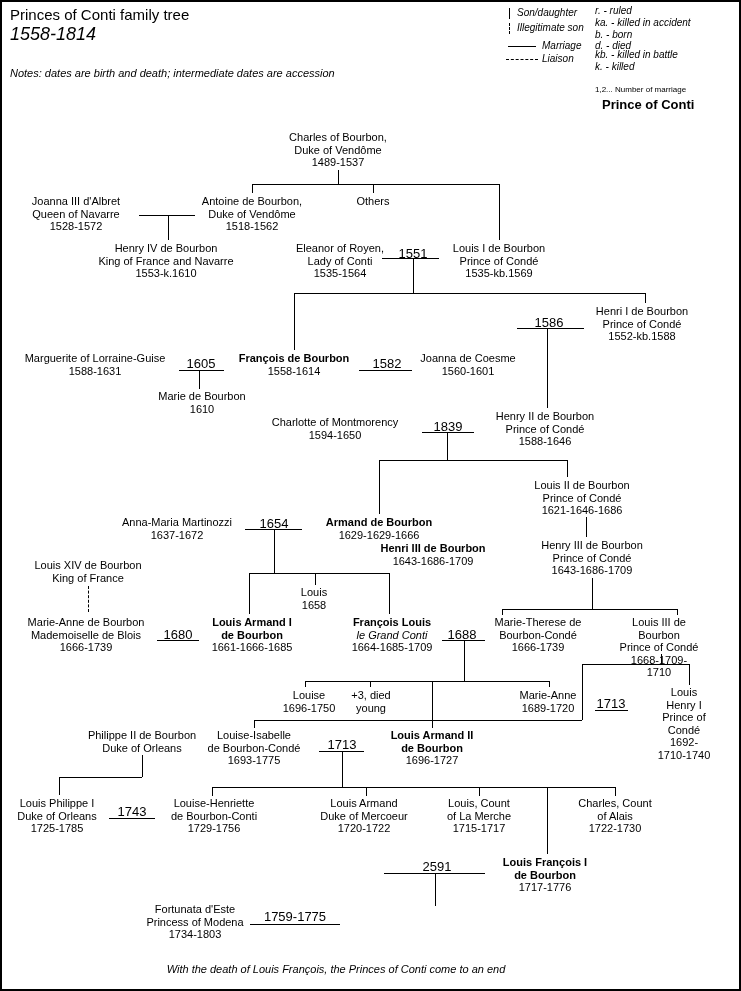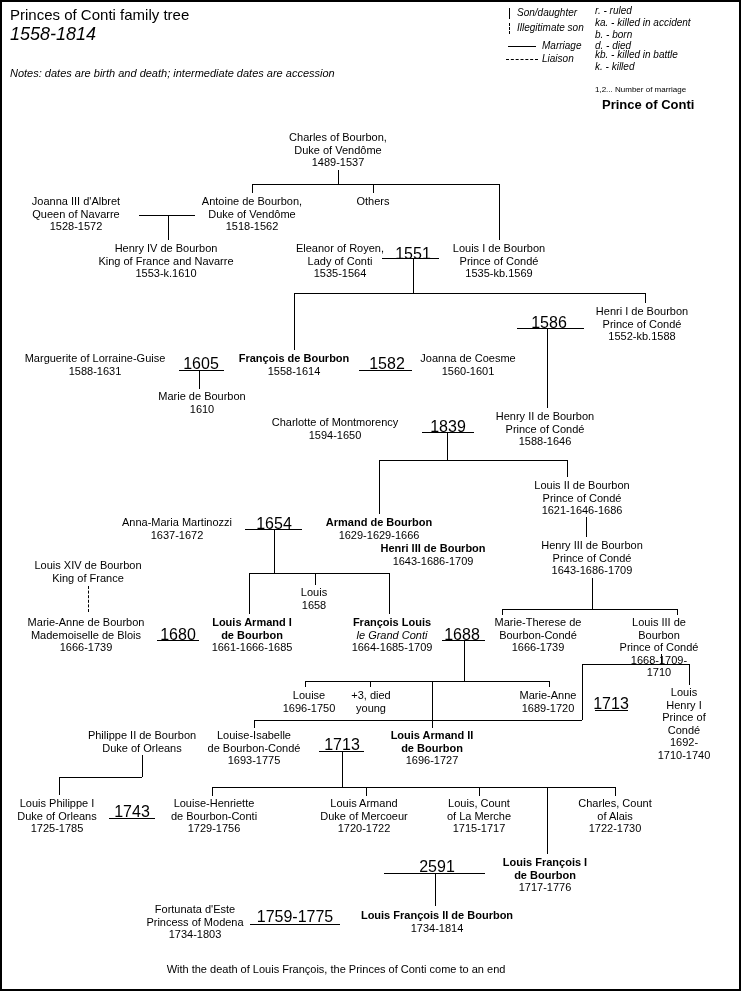--- a/index.html
+++ b/index.html
@@ -8,25 +8,25 @@
   .sub{position:absolute;left:8px;top:22px;font-size:18px;font-style:italic;}
   .notes{position:absolute;left:8px;top:65px;font-size:11px;font-style:italic;}
   .node{position:absolute;transform:translateX(-50%);text-align:center;font-size:11px;line-height:12.5px;white-space:pre-line;}
   .nm{white-space:pre-line;}
   .b{font-weight:bold;}
   .i{font-style:italic;}
   .hl{position:absolute;height:1px;background:#000;}
   .vl{position:absolute;width:1px;background:#000;}
   .dv{position:absolute;width:0;border-left:1px dashed #000;}
   .dh{position:absolute;height:0;border-top:1px dashed #000;}
-  .mlab{position:absolute;transform:translateX(-50%);font-size:16px;line-height:11px;}
+  .mlab{position:absolute;transform:translateX(-50%);font-size:13px;line-height:11px;}
   .lg{position:absolute;font-size:10px;line-height:12px;font-style:italic;}
   .lgsm{position:absolute;font-size:8px;line-height:9px;}
   .lgb{position:absolute;font-size:13px;font-weight:bold;}
-  .footer{position:absolute;transform:translateX(-50%);font-size:11px;white-space:nowrap;}
+  .footer{position:absolute;transform:translateX(-50%);font-size:11px;font-style:italic;white-space:nowrap;}
 </style>
 </head>
 <body>
 
 <div class="page">
 
   <div class="ttl">Princes of Conti family tree</div>
   <div class="sub">1558-1814</div>
   <div class="notes">Notes: dates are birth and death; intermediate dates are accession</div>
 
@@ -186,17 +186,16 @@
   <div class="node" style="left:362px;top:795px"><div class="nm">Louis Armand
 Duke of Mercoeur</div><div class="dt">1720-1722</div></div>
   <div class="node" style="left:477px;top:795px"><div class="nm">Louis, Count
 of La Merche</div><div class="dt">1715-1717</div></div>
   <div class="node" style="left:613px;top:795px"><div class="nm">Charles, Count
 of Alais</div><div class="dt">1722-1730</div></div>
   <div class="node" style="left:543px;top:854px"><div class="nm b">Louis François I
 de Bourbon</div><div class="dt">1717-1776</div></div>
   <div class="node" style="left:193px;top:901px"><div class="nm">Fortunata d'Este
 Princess of Modena</div><div class="dt">1734-1803</div></div>
-  <div class="node" style="left:435px;top:907px"><div class="nm b">Louis François II de Bourbon</div><div class="dt">1734-1814</div></div>
 
   <div class="footer" style="left:334px;top:961px">With the  death of Louis François, the Princes of Conti come to an end</div>
 
 </div>
 
 </body></html>

